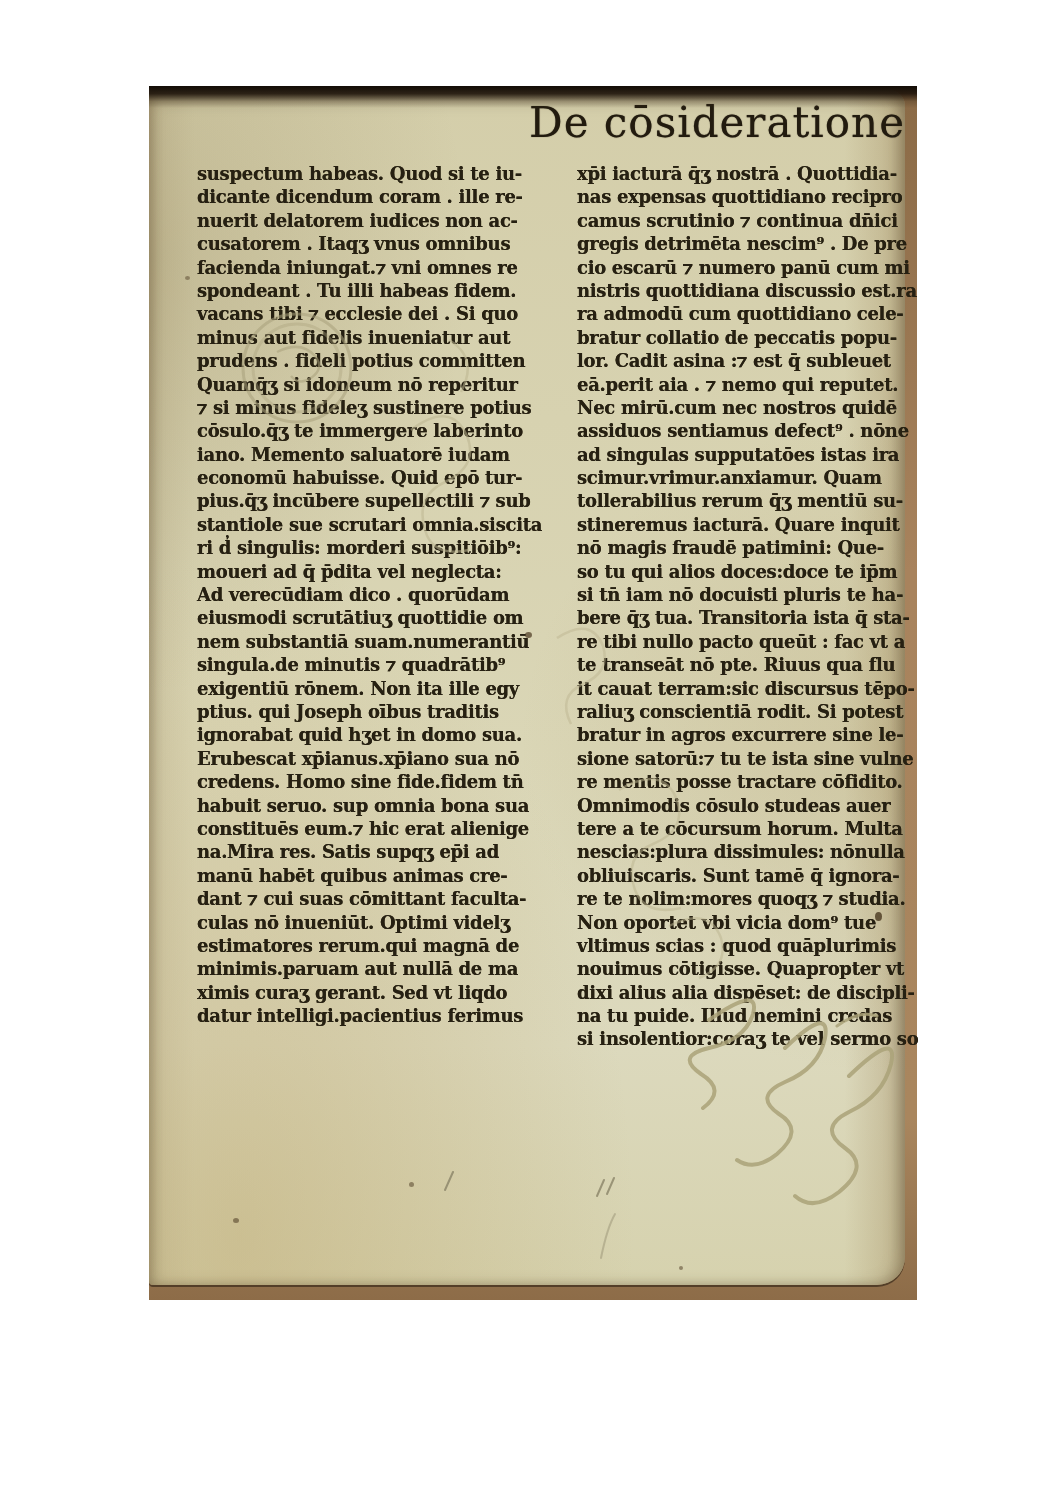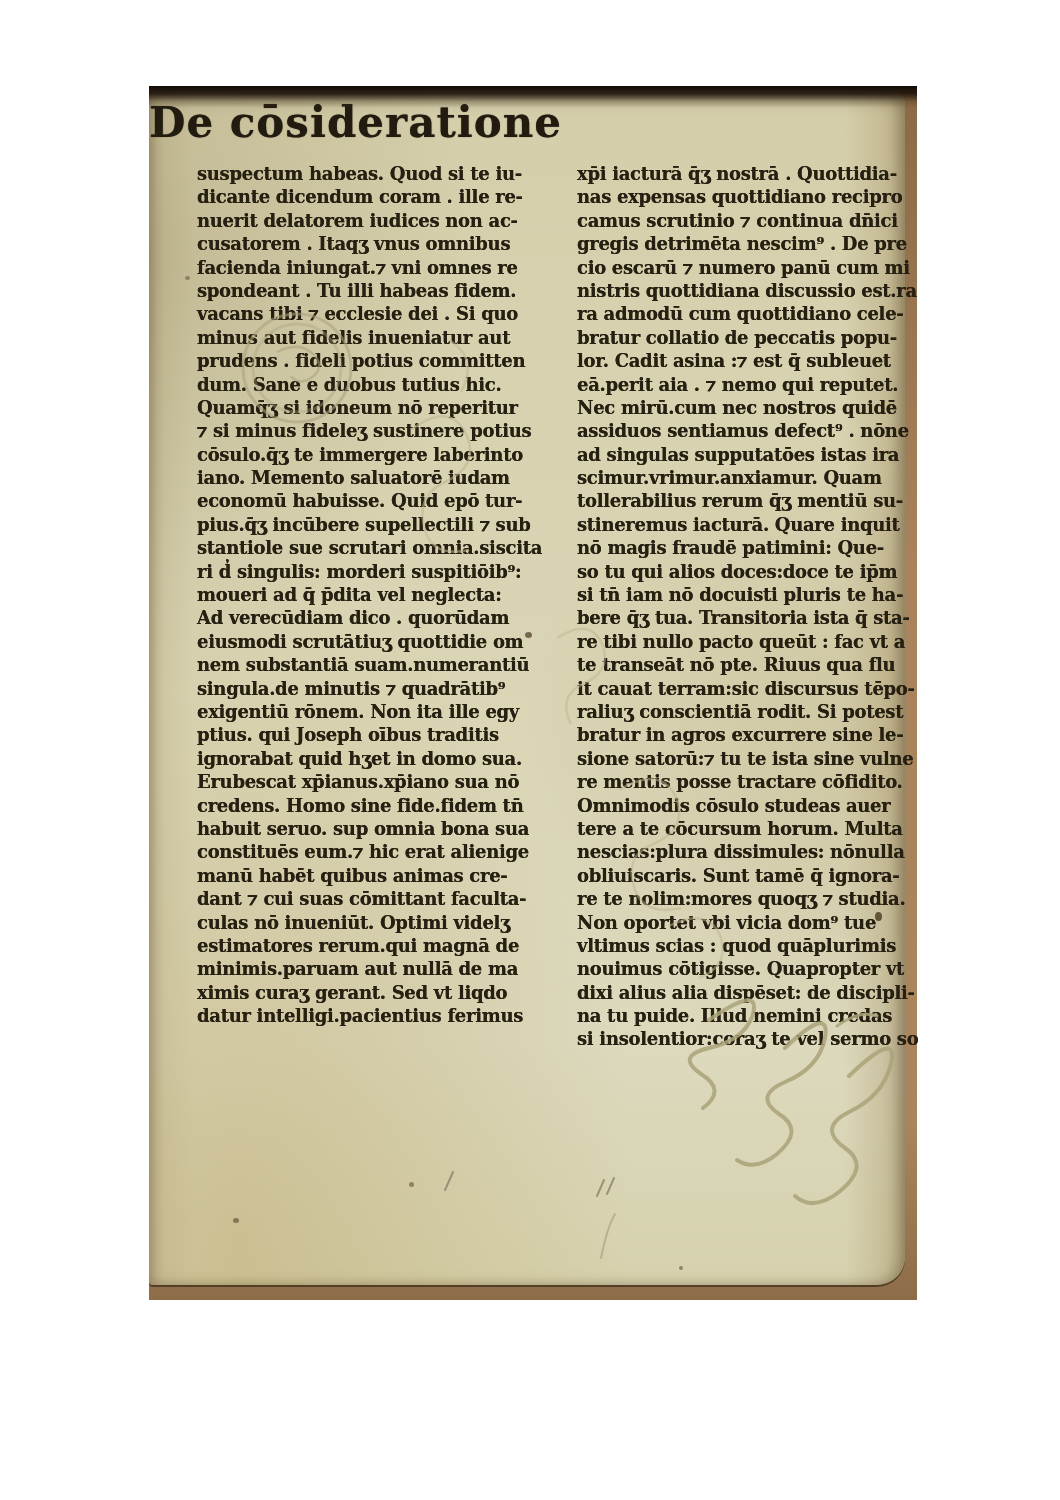--- a/index.html
+++ b/index.html
@@ -27,23 +27,23 @@
                 inset 0 10px 16px rgba(45,34,16,.28),
                 inset 5px 0 10px rgba(120,100,62,.18),
                 0 2px 0 rgba(35,24,12,.55);
   }
   .topband{
     position:absolute;left:0;top:0;width:100%;height:22px;z-index:5;
     background:linear-gradient(180deg, rgba(14,9,4,.96) 0%, rgba(28,18,9,.88) 35%, rgba(62,46,26,.30) 70%, transparent 100%);
   }
   .title{
     position:absolute;left:0;right:0;top:8px;
-    text-align:left;
+    text-align:right;
     font-family:"DejaVu Serif", serif;
-    font-weight:bold;
+    font-weight:normal;
     font-size:42px;
     letter-spacing:1px;
     color:#221b0f;
     text-shadow:0 0 1px rgba(34,27,15,.7);
   }
   .col{
     position:absolute;
     font-family:"DejaVu Serif", serif;
     font-weight:bold;
     font-size:18px;
@@ -72,41 +72,41 @@
     <div class="col col-left">
         <div class="line">suspectum habeas. Quod si te iu-</div>
         <div class="line">dicante dicendum coram . ille re-</div>
         <div class="line">nuerit delatorem iudices non ac-</div>
         <div class="line">cusatorem . Itaqʒ vnus omnibus</div>
         <div class="line">facienda iniungat.⁊ vni omnes re</div>
         <div class="line">spondeant . Tu illi habeas fidem.</div>
         <div class="line">vacans tibi ⁊ ecclesie dei . Si quo</div>
         <div class="line">minus aut fidelis inueniatur aut</div>
         <div class="line">prudens . fideli potius committen</div>
-        <div class="line">dum. Sane e duobus tutius hic.</div>
         <div class="line">Quamq̄ʒ si idoneum nō reperitur</div>
         <div class="line">⁊ si minus fideleʒ sustinere potius</div>
         <div class="line">cōsulo.q̄ʒ te immergere laberinto</div>
         <div class="line">iano. Memento saluatorē iudam</div>
         <div class="line">economū habuisse. Quid epō tur-</div>
         <div class="line">pius.q̄ʒ incūbere supellectili ⁊ sub</div>
         <div class="line">stantiole sue scrutari omnia.siscita</div>
         <div class="line">ri d̓ singulis: morderi suspitiōib⁹:</div>
         <div class="line">moueri ad q̄ p̄dita vel neglecta:</div>
         <div class="line">Ad verecūdiam dico . quorūdam</div>
         <div class="line">eiusmodi scrutātiuʒ quottidie om</div>
         <div class="line">nem substantiā suam.numerantiū</div>
         <div class="line">singula.de minutis ⁊ quadrātib⁹</div>
         <div class="line">exigentiū rōnem. Non ita ille egy</div>
         <div class="line">ptius. qui Joseph oībus traditis</div>
         <div class="line">ignorabat quid hʒet in domo sua.</div>
         <div class="line">Erubescat xp̄ianus.xp̄iano sua nō</div>
         <div class="line">credens. Homo sine fide.fidem tn̄</div>
         <div class="line">habuit seruo. sup omnia bona sua</div>
         <div class="line">constituēs eum.⁊ hic erat alienige</div>
+        <div class="line">na.Mira res. Satis supqʒ ep̄i ad</div>
         <div class="line">manū habēt quibus animas cre-</div>
         <div class="line">dant ⁊ cui suas cōmittant faculta-</div>
         <div class="line">culas nō inueniūt. Optimi videlʒ</div>
         <div class="line">estimatores rerum.qui magnā de</div>
         <div class="line">minimis.paruam aut nullā de ma</div>
         <div class="line">ximis curaʒ gerant. Sed vt liqdo</div>
         <div class="line">datur intelligi.pacientius ferimus</div>
       </div>
 
     <div class="col col-right">

